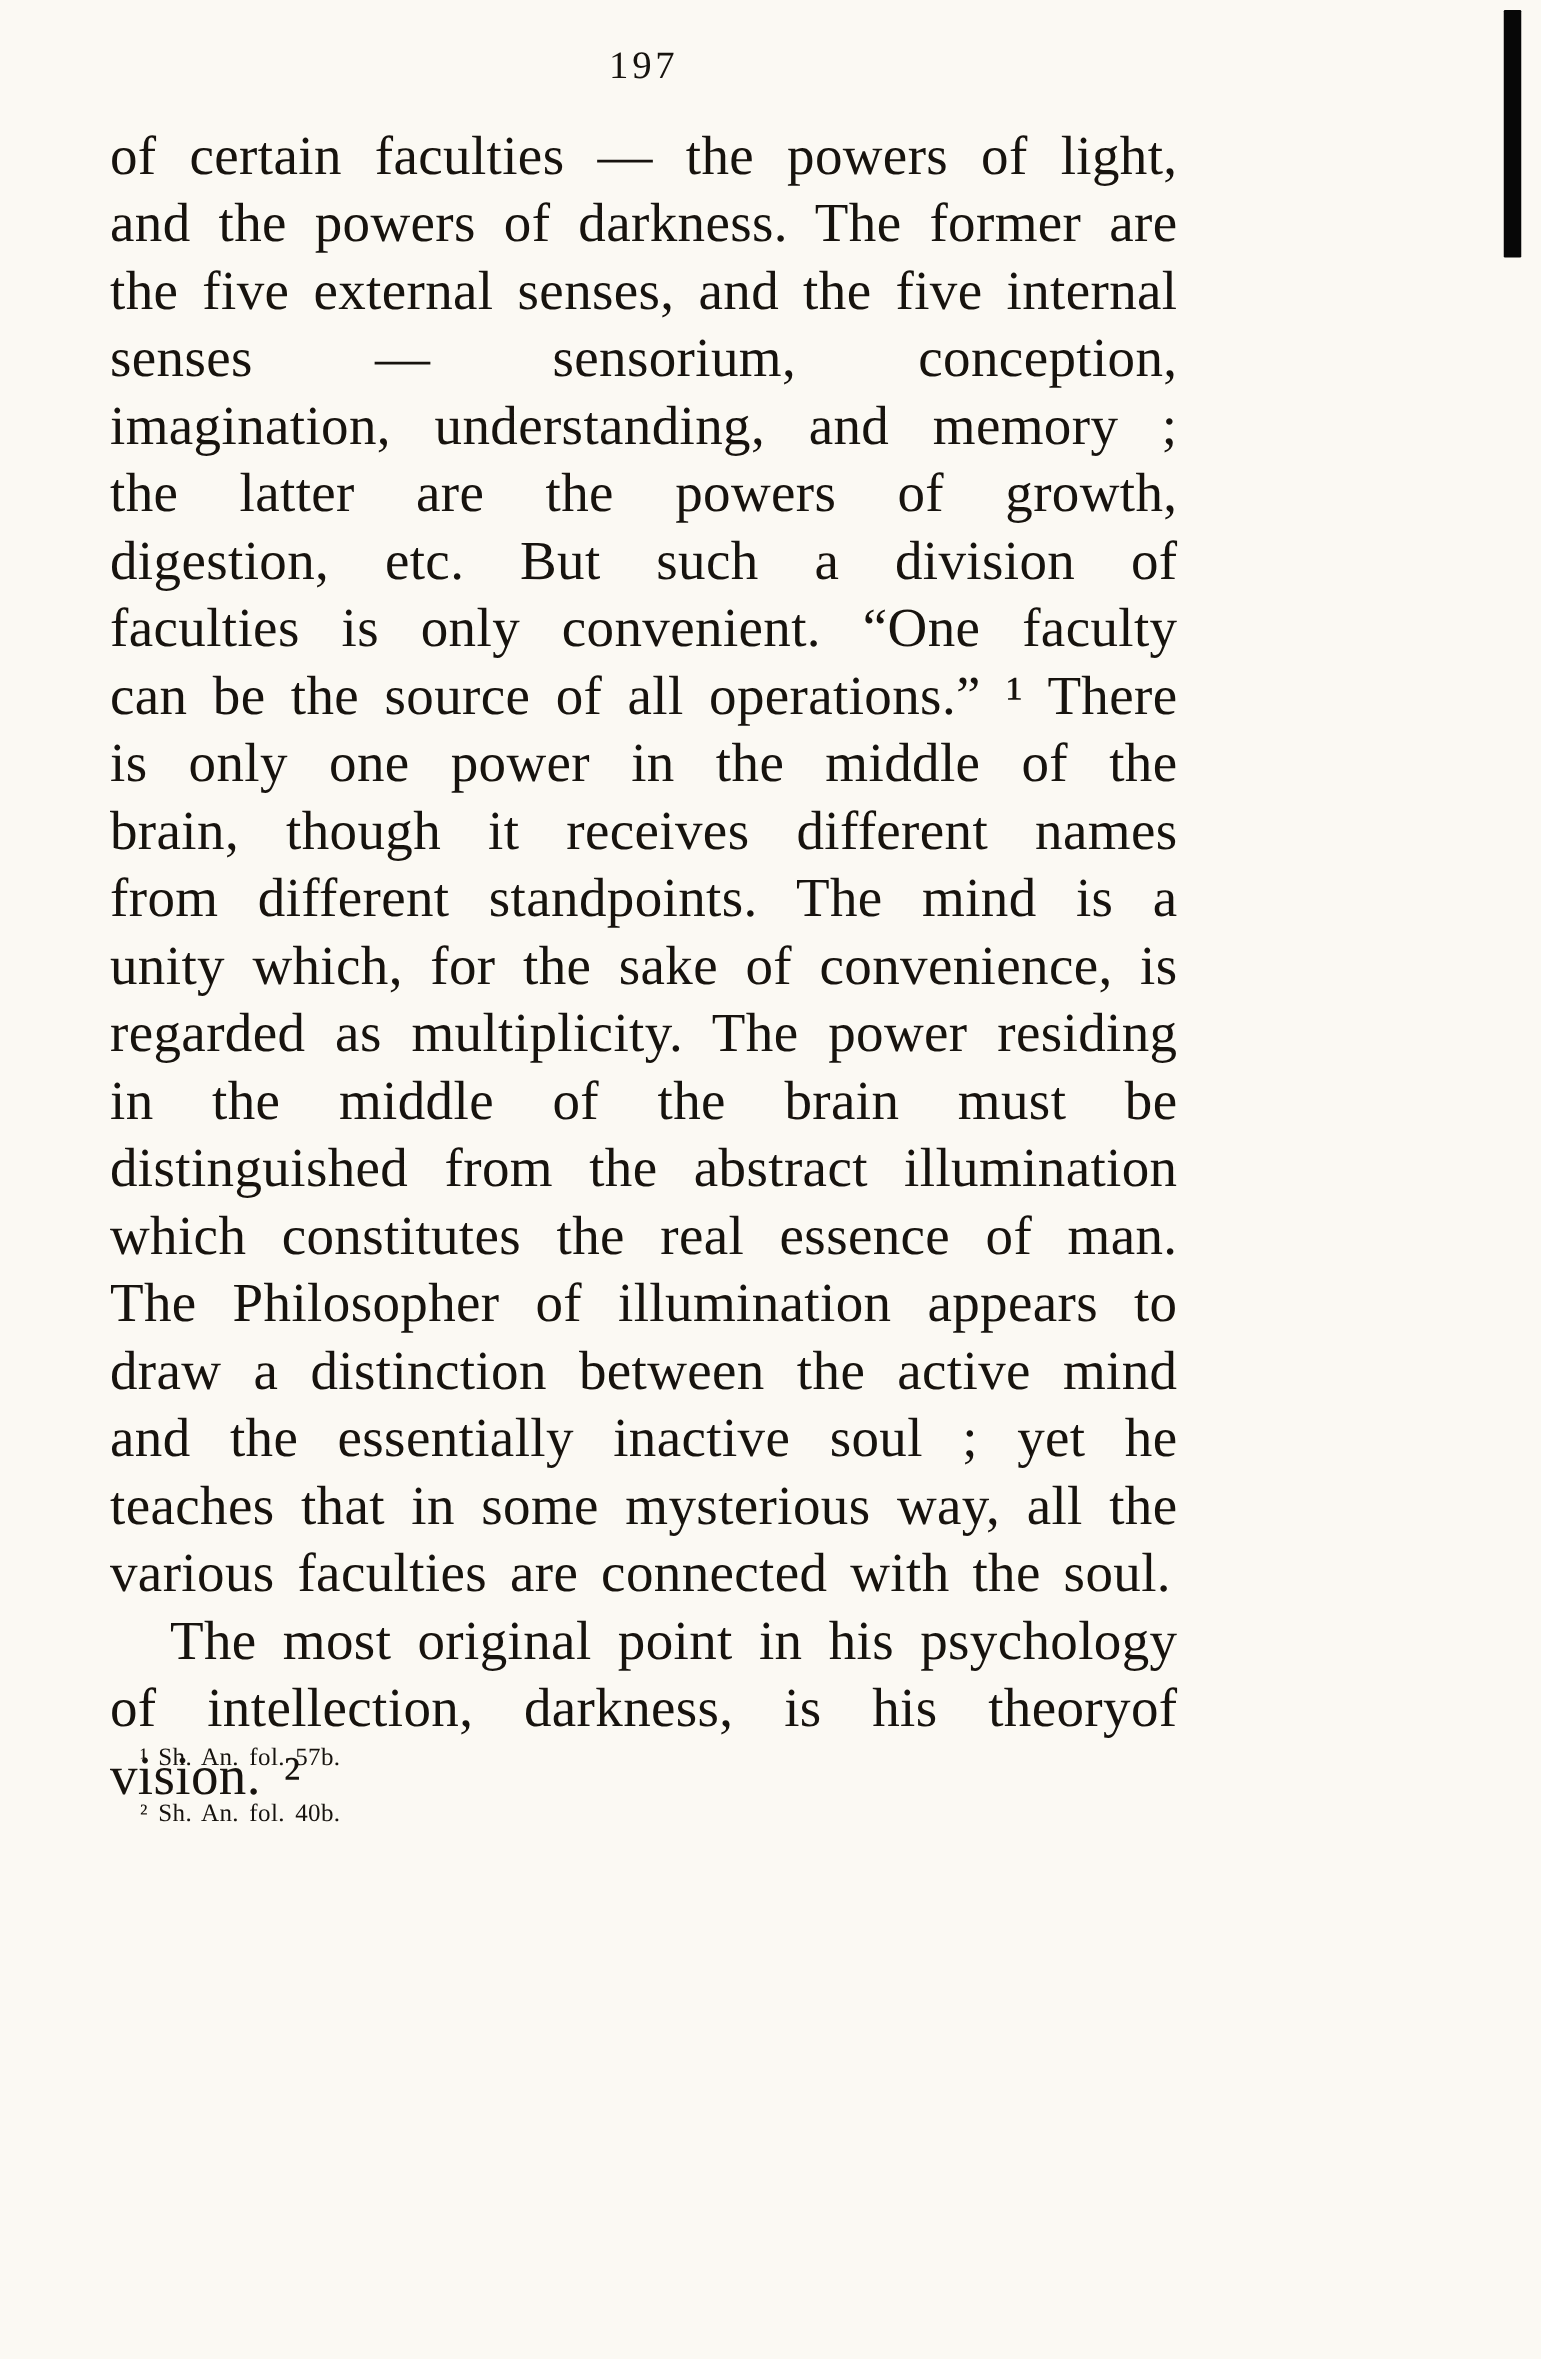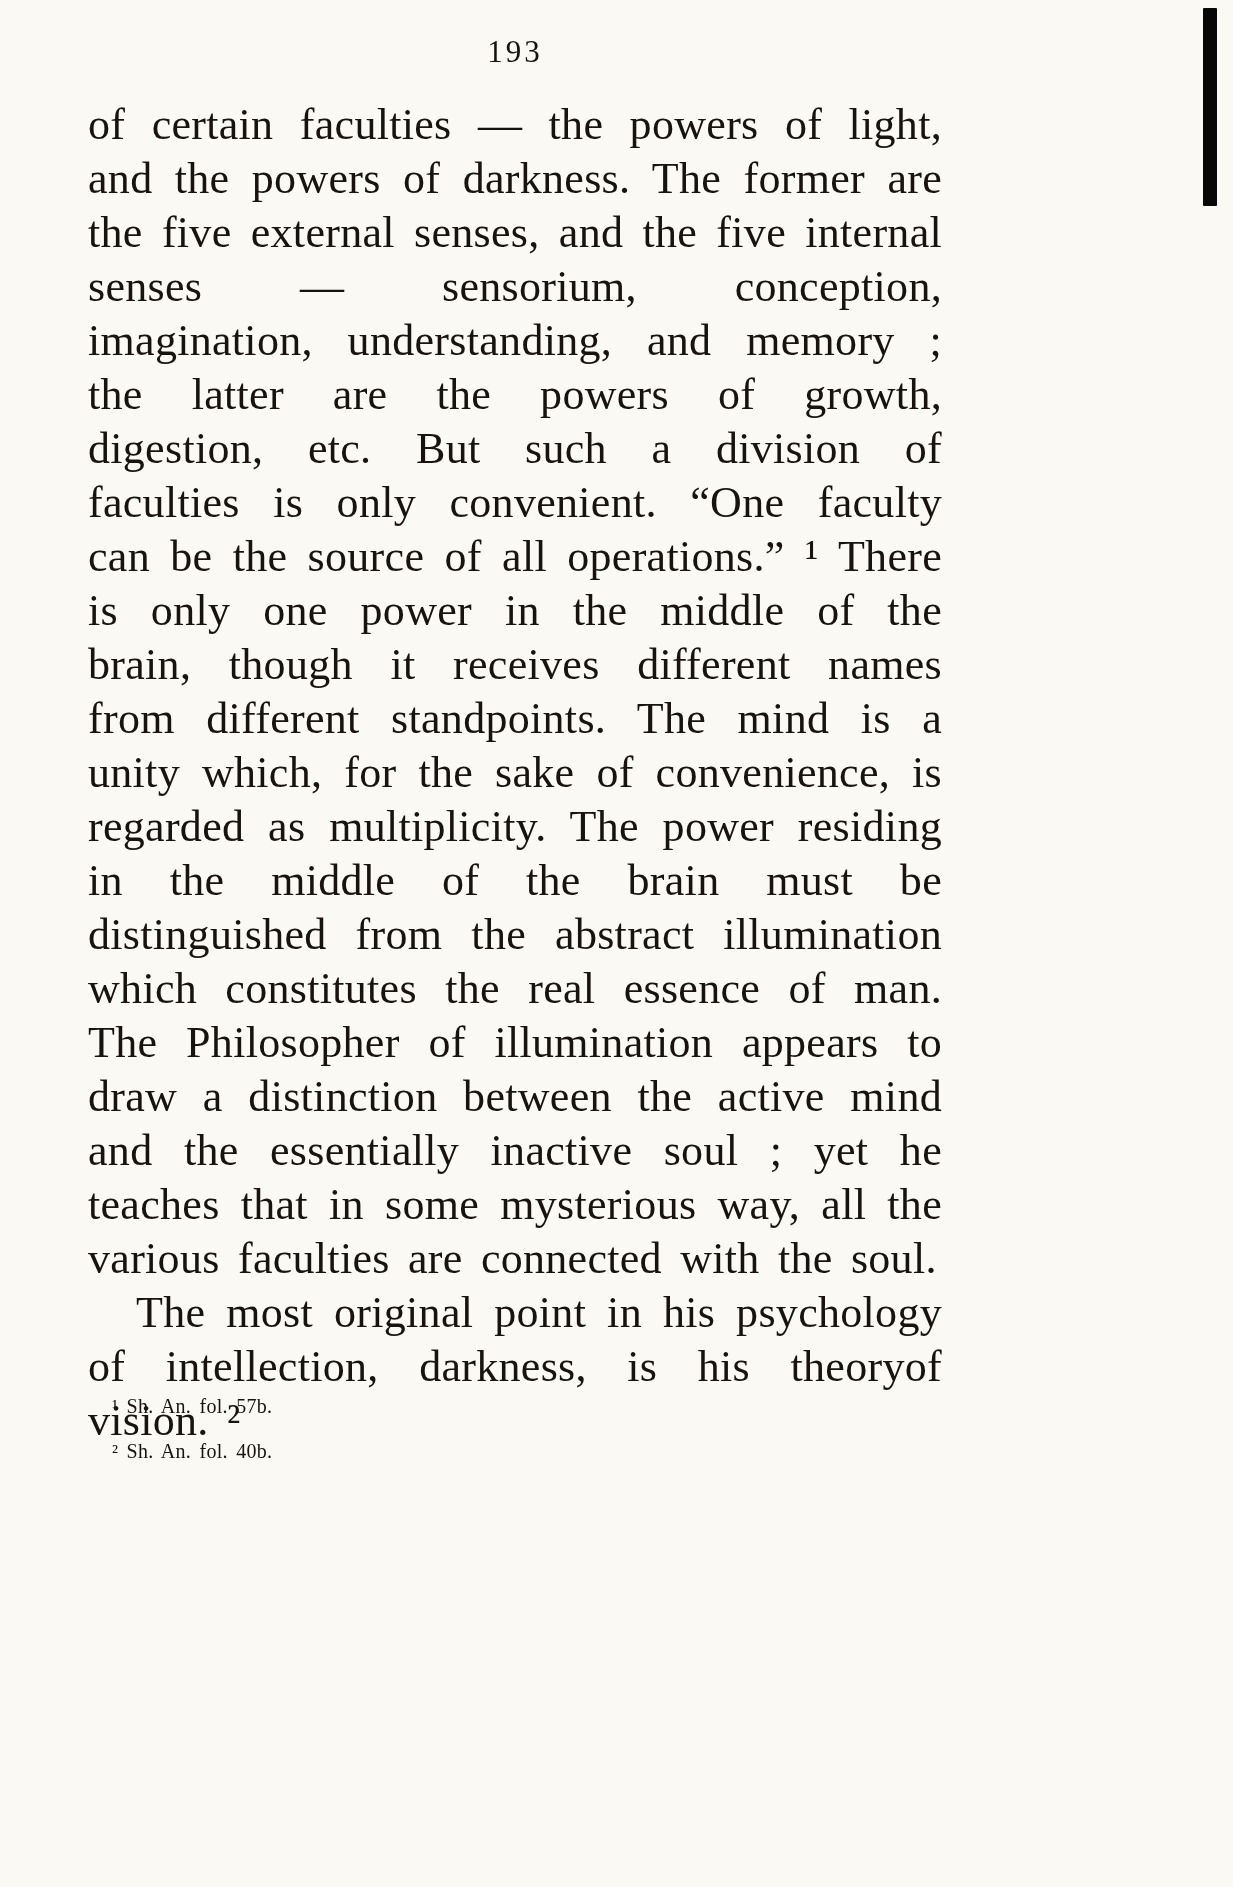--- a/index.html
+++ b/index.html
@@ -69,21 +69,21 @@
     color: #17130e;
   }
 </style>
 </head>
 <body>
 
 <div class="page">
 
   <div class="scan-bar"></div>
 
-  <div class="page-number">193</div>
+  <div class="page-number">197</div>
 
   <div class="body-text">
     <p class="para">of certain faculties — the powers of light, and the powers of darkness. The former are the five external senses, and the five internal senses — sensorium, conception, imagination, understanding, and memory ; the latter are the powers of growth, digestion, etc. But such a division of faculties is only convenient. “One faculty can be the source of all operations.” ¹ There is only one power in the middle of the brain, though it receives different names from different standpoints. The mind is a unity which, for the sake of convenience, is regarded as multiplicity. The power residing in the middle of the brain must be distinguished from the abstract illumination which constitutes the real essence of man. The Philosopher of illumination appears to draw a distinction between the active mind and the essentially inactive soul ; yet he teaches that in some mysterious way, all the various faculties are connected with the soul.</p>
     <p class="para indent">The most original point in his psychology of intellection, darkness, is his theoryof vision. ²</p>
   </div>
 
   <div class="footnotes">
     <div class="footnote">¹ Sh. An. fol. 57b.</div>
     <div class="footnote">² Sh. An. fol. 40b.</div>
   </div>

